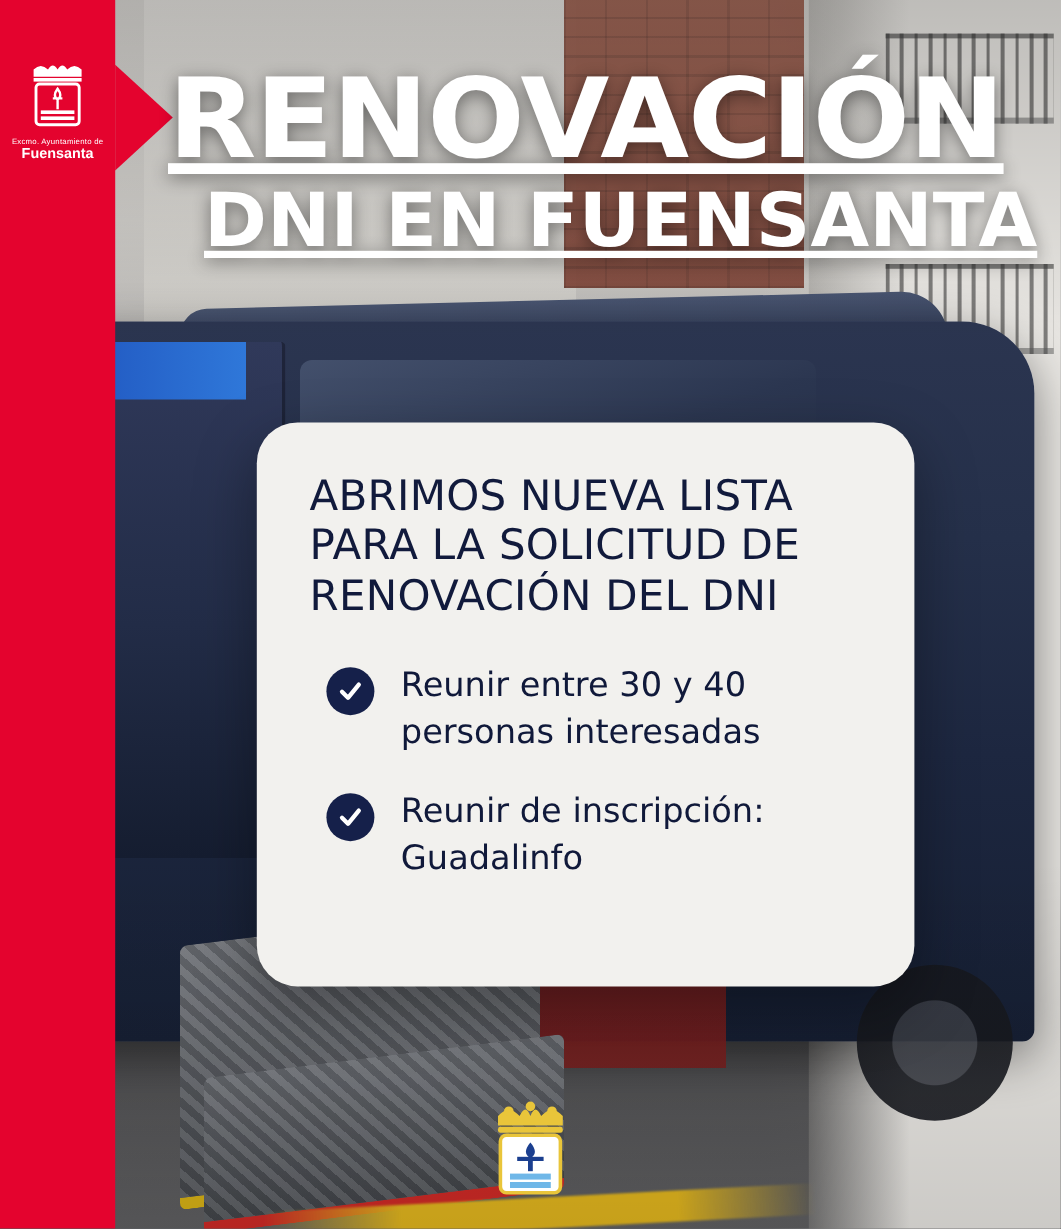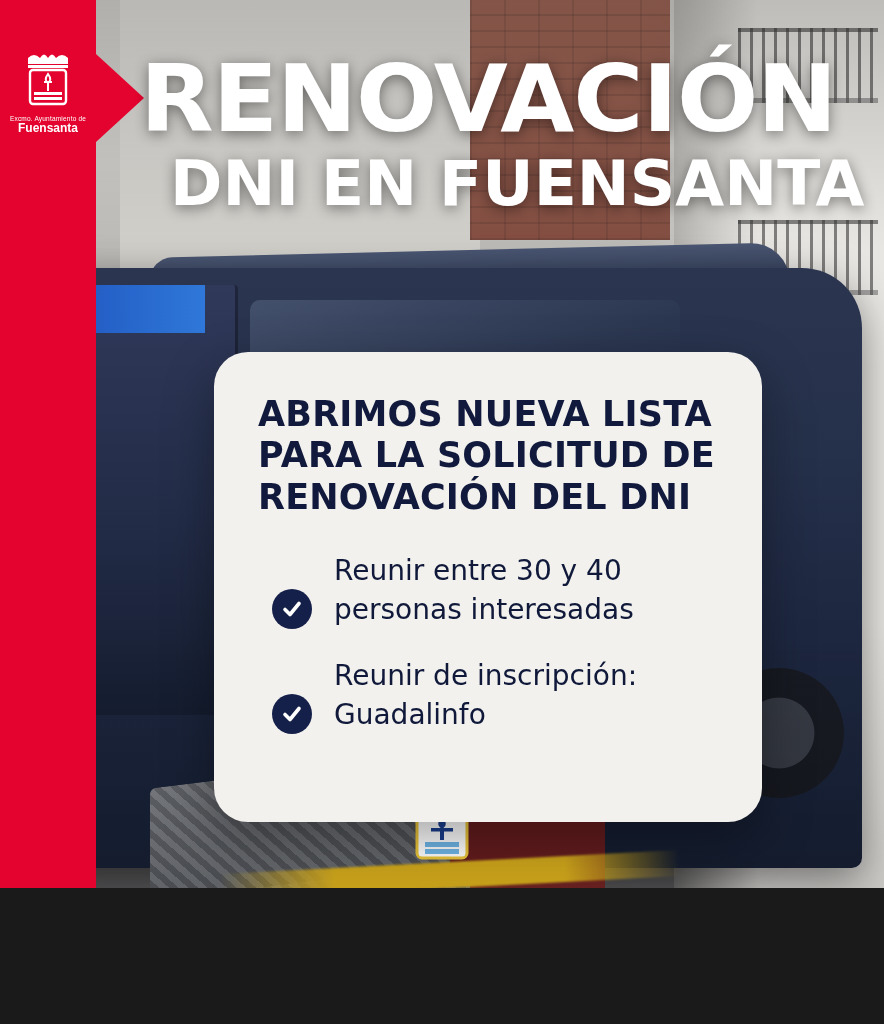--- a/index.html
+++ b/index.html
@@ -3,21 +3,21 @@
 <meta charset="utf-8">
 <style>
   html, body {
     margin: 0;
     padding: 0;
     background: #1a1a1a;
   }
   .poster {
     position: relative;
     width: 884px;
-    height: 888px;
+    height: 1024px;
     overflow: hidden;
     font-family: "Liberation Sans", sans-serif;
     background: #6e7278;
   }
 
   
   .photo {
     position: absolute;
     inset: 0;
     background:
@@ -246,20 +246,21 @@
   }
 
   
   .headline {
     position: absolute;
     left: 140px;
     top: 58px;
     z-index: 6;
     color: #ffffff;
     text-shadow: 0 3px 14px rgba(0,0,0,.45);
+    text-decoration: underline;
   }
   .headline h1 {
     margin: 0;
     font-family: "DejaVu Sans", sans-serif;
     font-weight: 700;
     font-size: 92px;
     line-height: .92;
     letter-spacing: -1px;
     transform: scaleX(1.04);
     transform-origin: left center;
@@ -286,34 +287,34 @@
     border-radius: 34px;
     box-shadow: 0 18px 50px rgba(0,0,0,.35);
     z-index: 7;
     padding: 36px 38px 30px 44px;
     box-sizing: border-box;
     color: #121a3a;
   }
   .card h3 {
     margin: 6px 0 0 0;
     font-family: "DejaVu Sans", sans-serif;
-    font-weight: 700;
+    font-weight: 400;
     font-size: 35px;
     line-height: 1.18;
     letter-spacing: .2px;
     color: #111a3c;
   }
   .bullets {
     margin: 34px 0 0 14px;
     padding: 0;
     list-style: none;
   }
   .bullet {
     display: flex;
-    align-items: flex-end;
+    align-items: flex-start;
     gap: 22px;
     margin-bottom: 28px;
   }
   .check {
     flex: 0 0 auto;
     width: 40px;
     height: 40px;
     border-radius: 50%;
     background: #15204a;
     display: flex;

